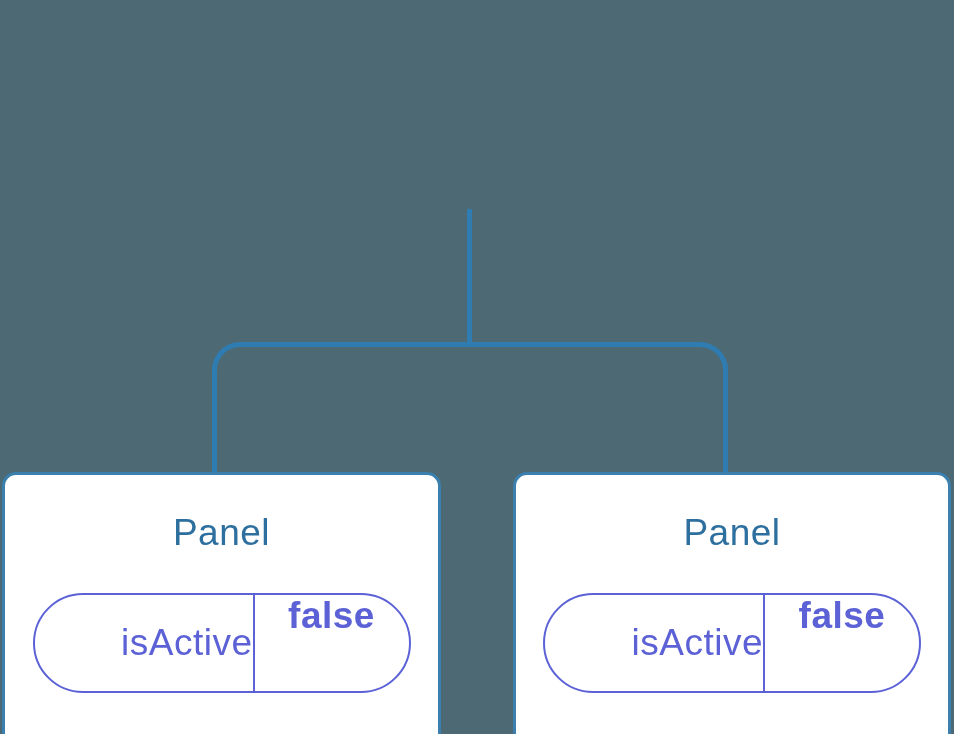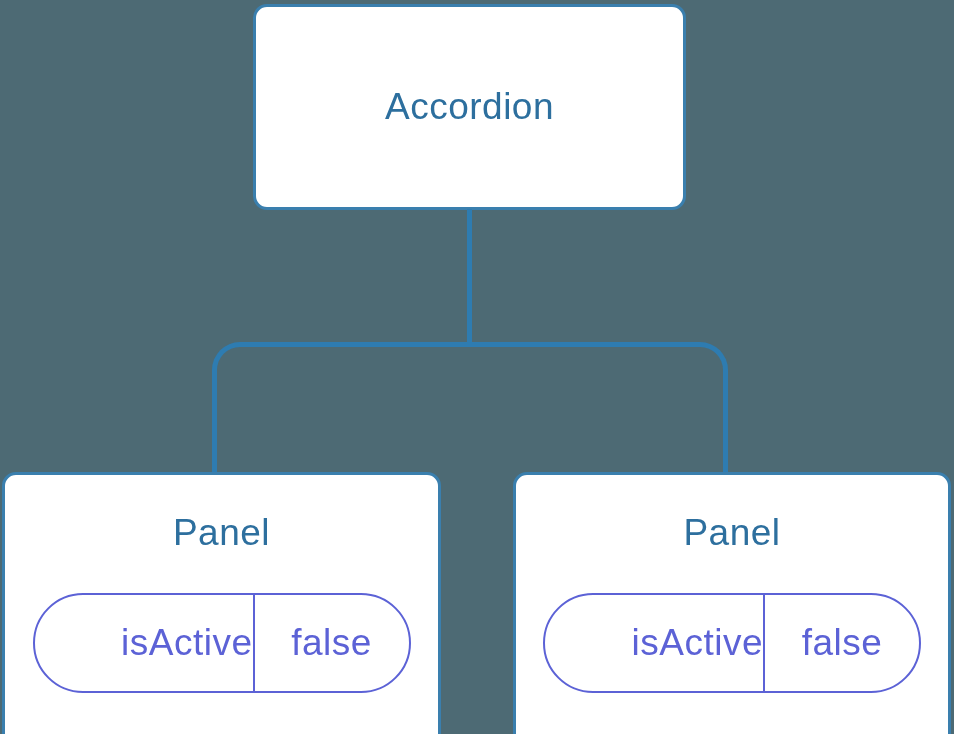--- a/index.html
+++ b/index.html
@@ -66,37 +66,34 @@
     background: transparent;
   }
   .prop-name {
     width: 220px;
     display: flex; align-items: center; justify-content: flex-end;
     border-right: 2.5px solid var(--prop-accent, #5c62d6);
     box-sizing: border-box;
   }
   .prop-value {
     flex: 1;
-    display: flex; align-items: center; justify-content: center;
+    display: flex; align-items: flex-start; justify-content: center; font-weight: bold;
   }
   .prop-text {
     color: var(--prop-accent, #5c62d6);
     font-size: 37px;
     letter-spacing: 0.5px;
     white-space: nowrap;
   }
 </style>
 </head>
 <body>
 
 <div class="canvas">
 
-  <div class="node root-node">
-    <span class="node-title">Accordion</span>
-  </div>
 
   <div class="stem"></div>
   <div class="bracket"></div>
 
   <div class="node panel-node panel-left">
     <span class="node-title">Panel</span>
     <div class="prop-pill">
       <div class="prop-name">
         <span class="prop-text">isActive</span>
       </div>

